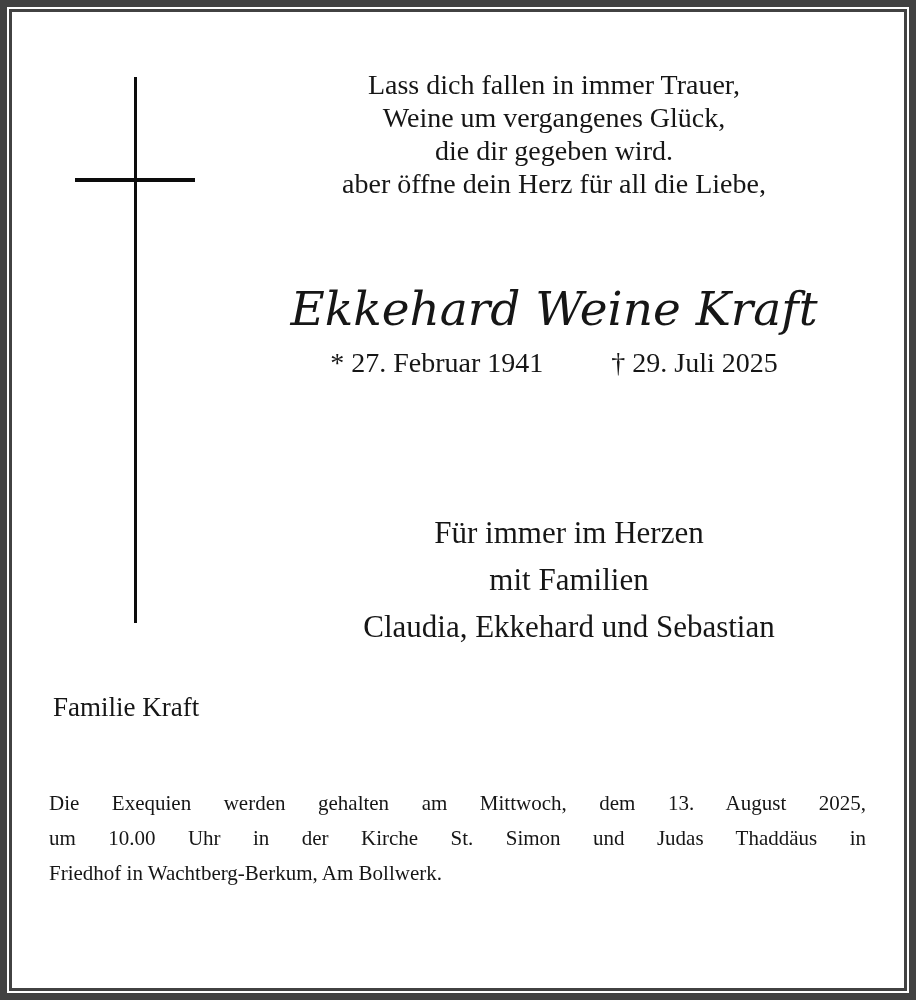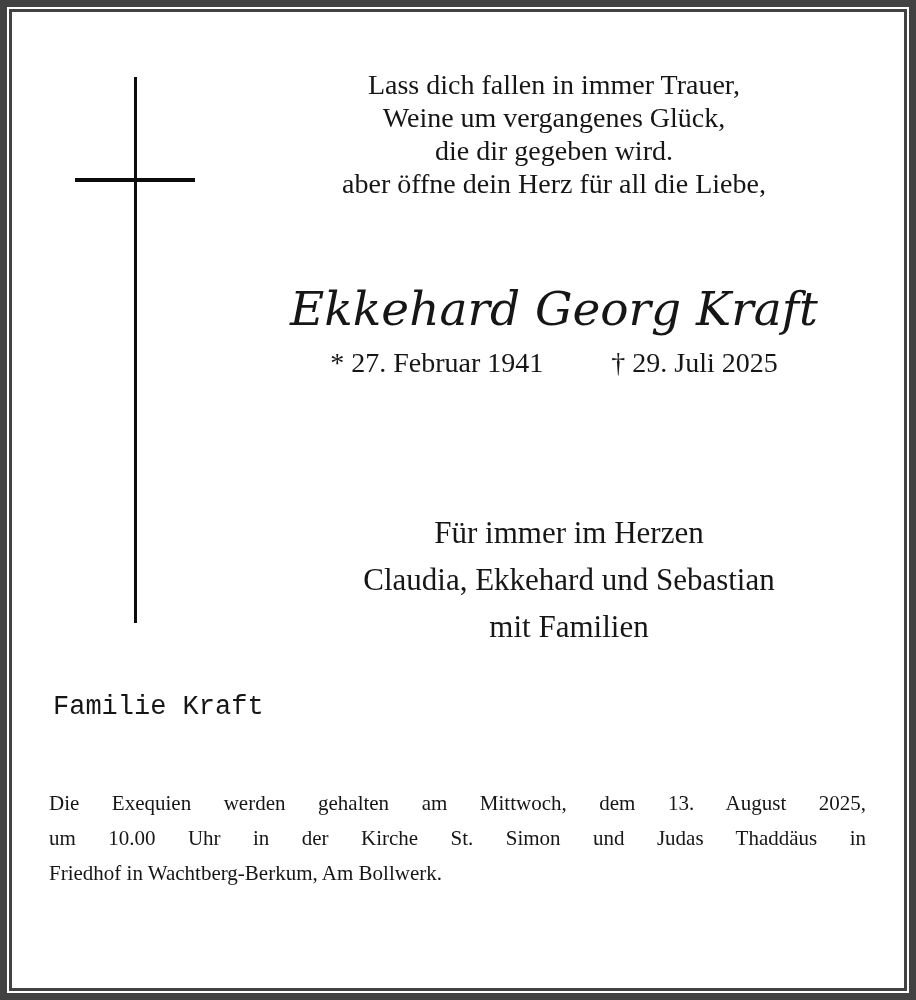--- a/index.html
+++ b/index.html
@@ -74,21 +74,20 @@
     line-height: 47px;
     margin-top: 20px;
   }
   
   .mourners {
     position: absolute;
     left: 49px; right: 46px; top: 690px;
     font-size: 27px;
     line-height: 35px;
     text-align: left;
-    font-family: Liberation Mono, monospace;
   }
   .mourners .family-line { padding-left: 4px; }
   .funeral {
     position: absolute;
     left: 49px; right: 50px; top: 786px;
     font-size: 21px;
     line-height: 35px;
   }
   .funeral .jline {
     text-align: justify;
@@ -109,30 +108,30 @@
   <div class="cross-h"></div>
 </div>
 
 <div class="poem">
   <div>Lass dich fallen in immer Trauer,</div>
   <div>Weine um vergangenes Glück,</div>
   <div>die dir gegeben wird.</div>
   <div>aber öffne dein Herz für all die Liebe,</div>
 </div>
 
-<div class="name">Ekkehard Georg Kraft</div>
+<div class="name">Ekkehard Weine Kraft</div>
 
 <div class="dates">
   <span class="birth">* 27. Februar 1941</span><span class="death">† 29. Juli 2025</span>
 </div>
 
 <div class="remembrance">
   <div>Für immer im Herzen</div>
+  <div>mit Familien</div>
   <div>Claudia, Ekkehard und Sebastian</div>
-  <div>mit Familien</div>
 </div>
 
 <div class="mourners">
   <div class="family-line">Familie Kraft</div>
 </div>
 
 <div class="funeral">
   <div class="jline">Die Exequien werden gehalten am Mittwoch, dem 13. August 2025,</div>
   <div class="jline">um 10.00 Uhr in der Kirche St. Simon und Judas Thaddäus in</div>
   <div class="lline">Friedhof in Wachtberg-Berkum, Am Bollwerk.</div>

